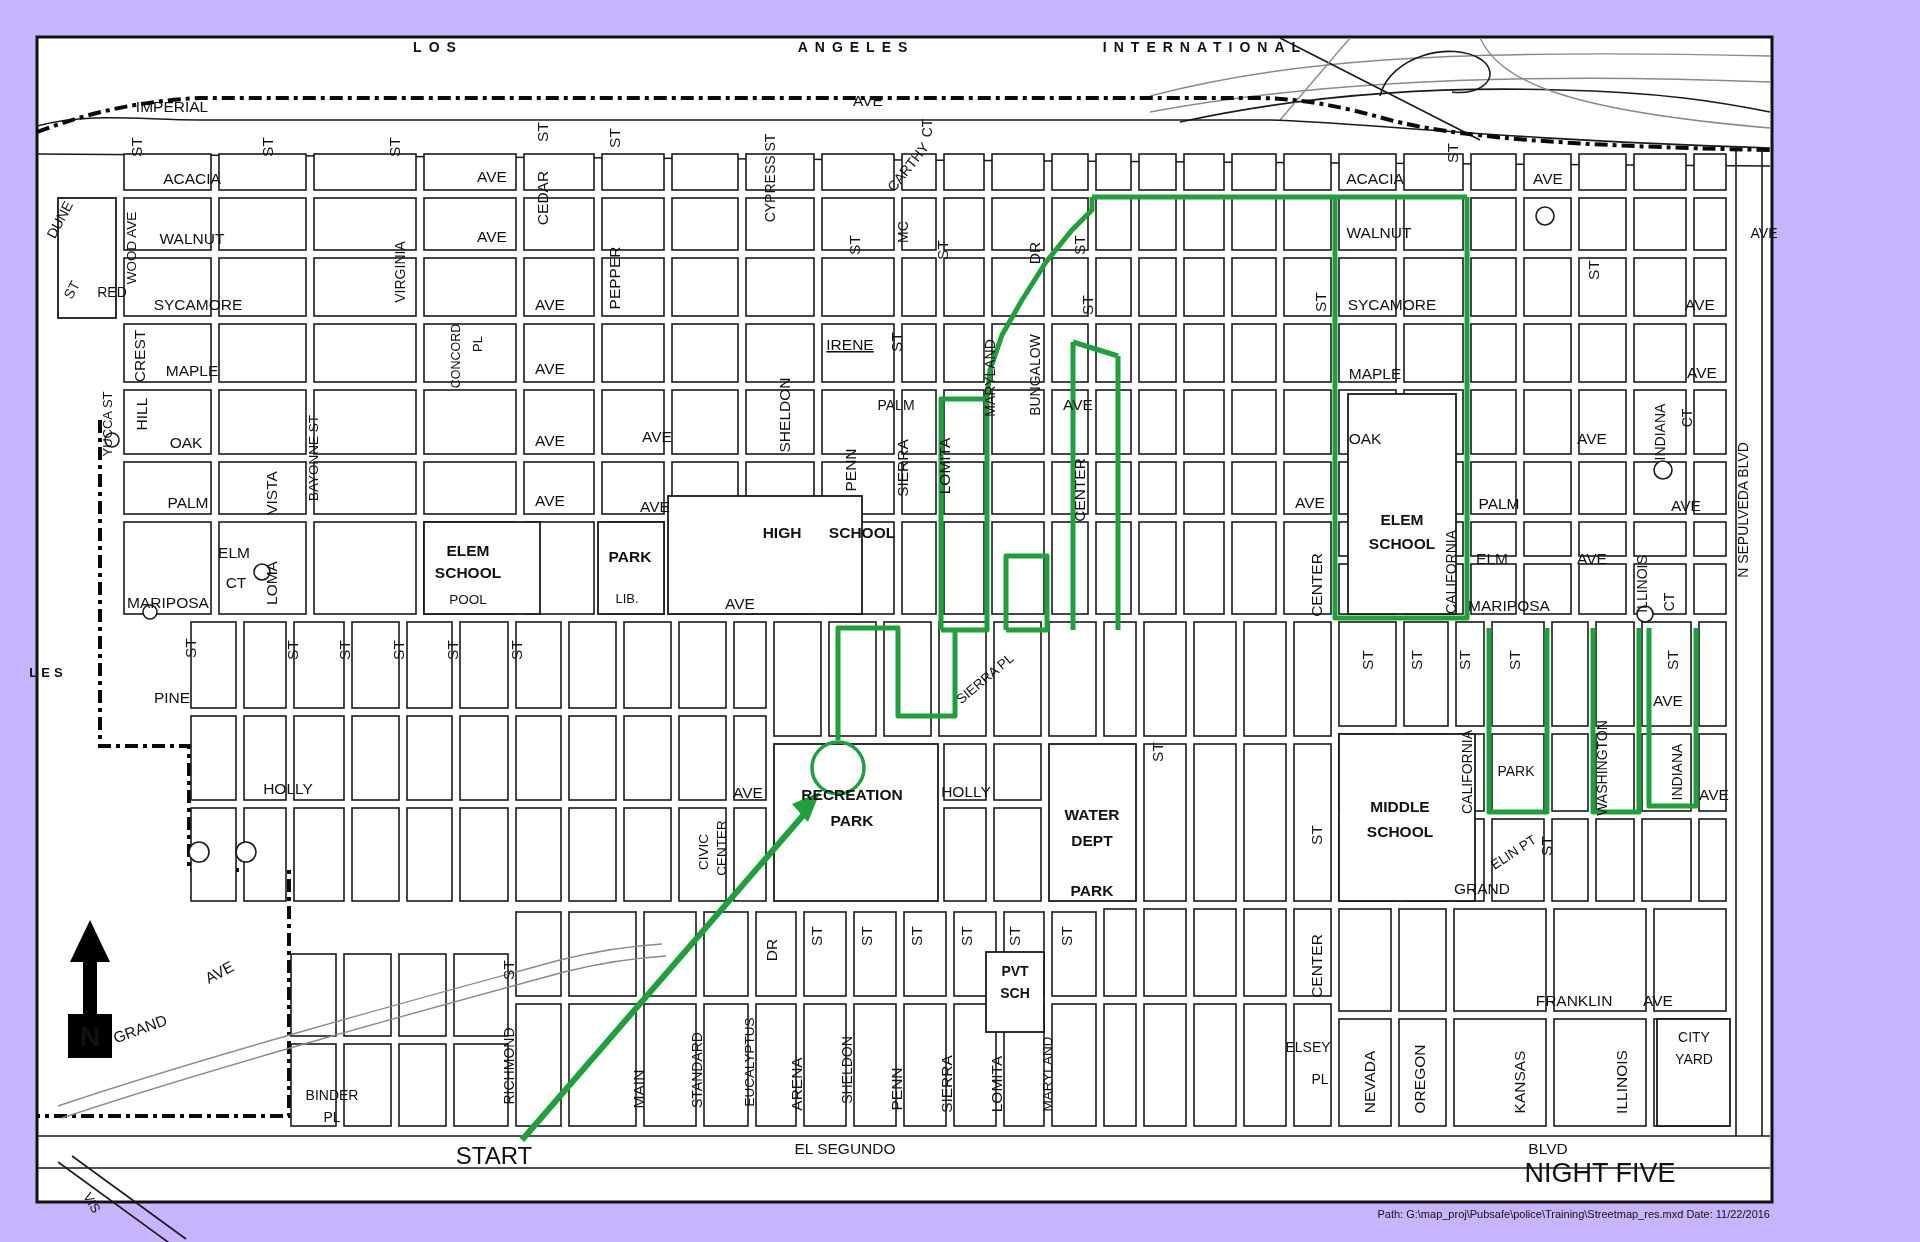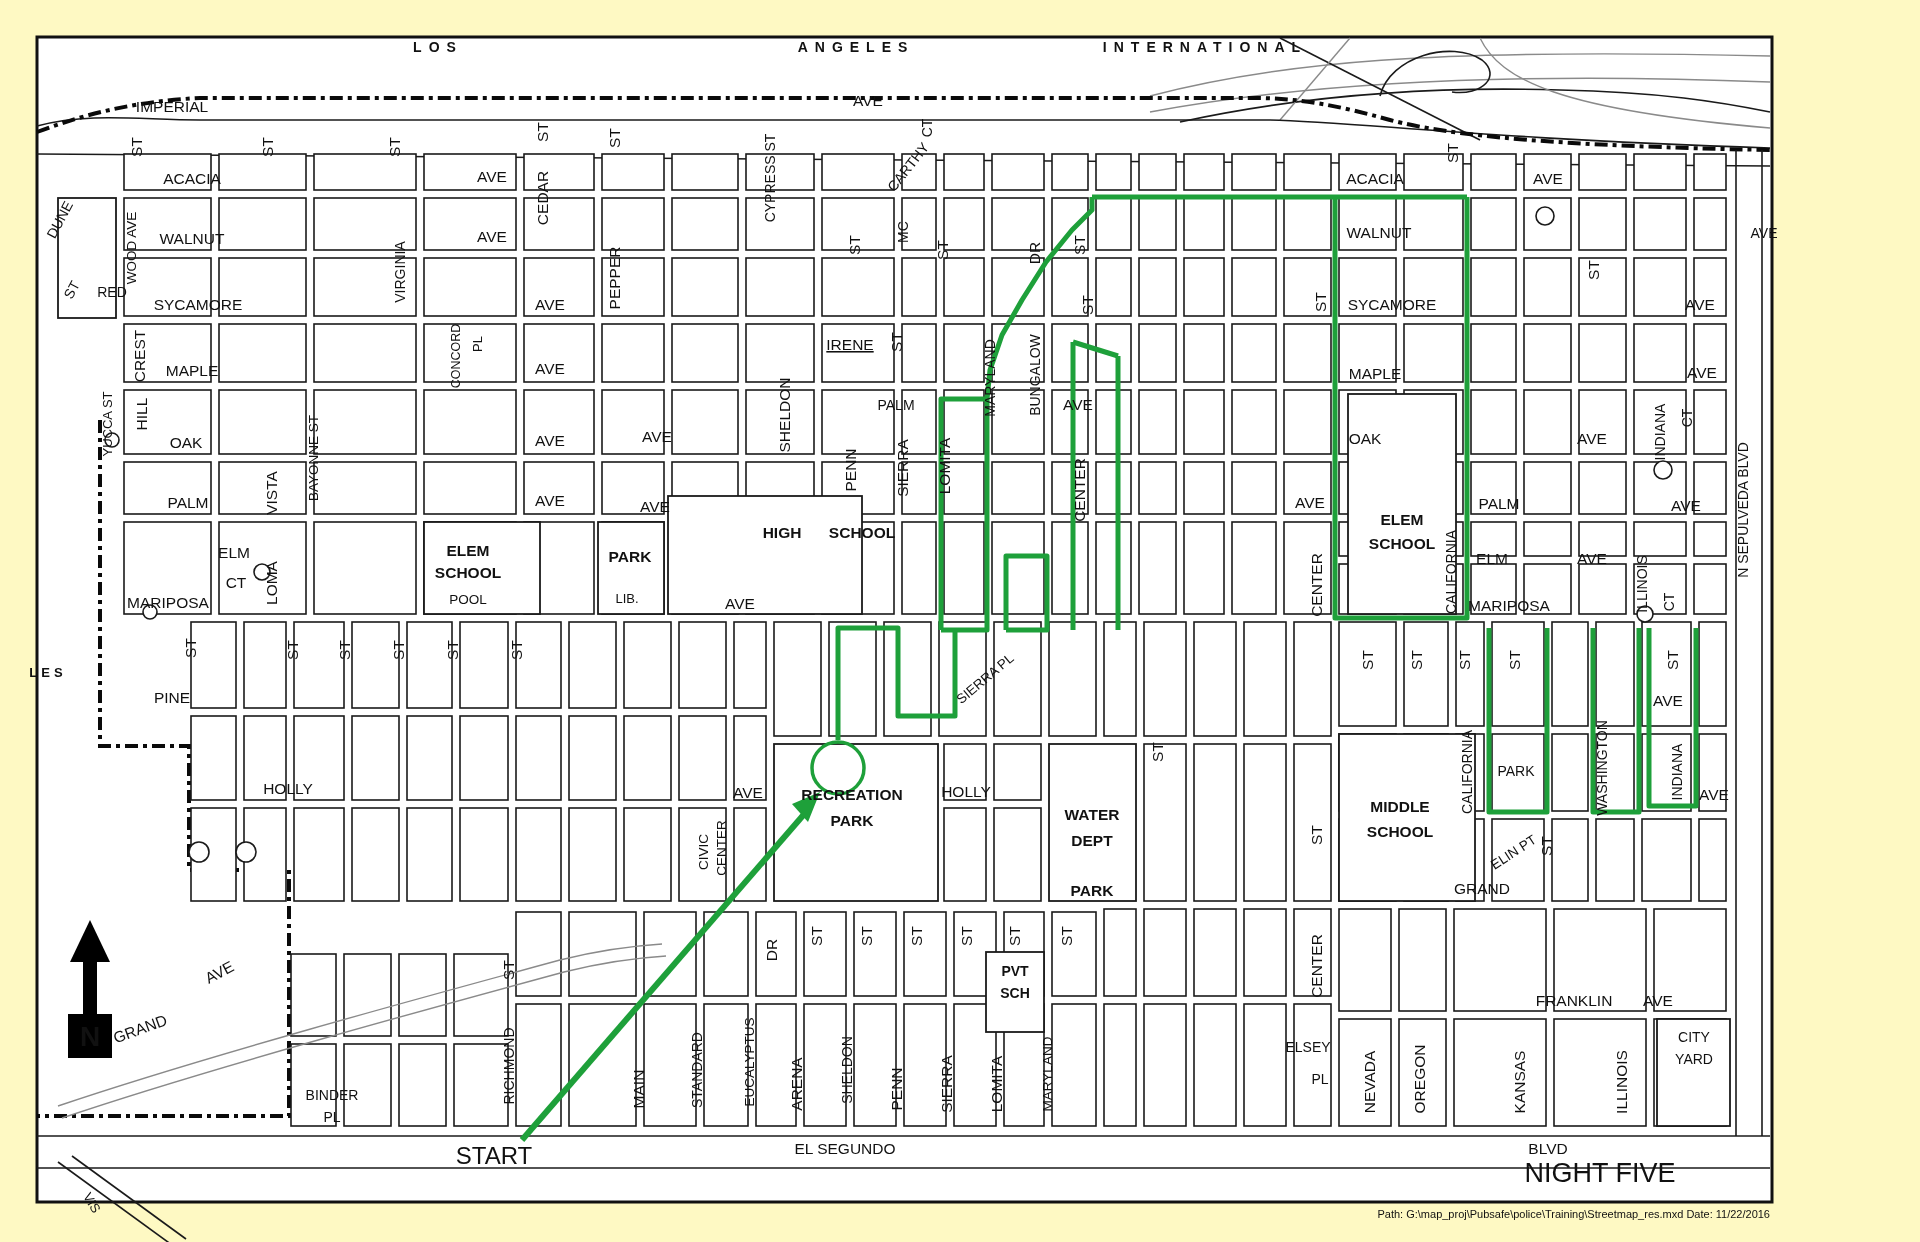--- a/index.html
+++ b/index.html
@@ -1,17 +1,17 @@
 <!DOCTYPE html>
 <html><head>
 <meta charset="utf-8">
 <style>
   html,body{margin:0;padding:0;background:#fff;}
   body{font-family:"Liberation Sans","DejaVu Sans",sans-serif;}
-  .stage{position:relative;width:1920px;height:1242px;background:#fef9c3;overflow:hidden;}
+  .stage{position:relative;width:1920px;height:1242px;background:#c4b5fd;overflow:hidden;}
   svg{display:block;}
   text{fill:#111;}
   .blk{fill:#fff;stroke:#1a1a1a;stroke-width:1.6;}
   .lm{fill:#fff;stroke:#1a1a1a;stroke-width:1.8;}
   .thin{fill:none;stroke:#1a1a1a;stroke-width:1.6;}
   .grey{fill:none;stroke:#8a8a8a;stroke-width:1.4;}
   .dash{fill:none;stroke:#0a0a0a;stroke-width:4;stroke-dasharray:13 5 4 5;}
   .bulb{fill:#fff;stroke:#1a1a1a;stroke-width:1.6;}
 </style>
 </head>

